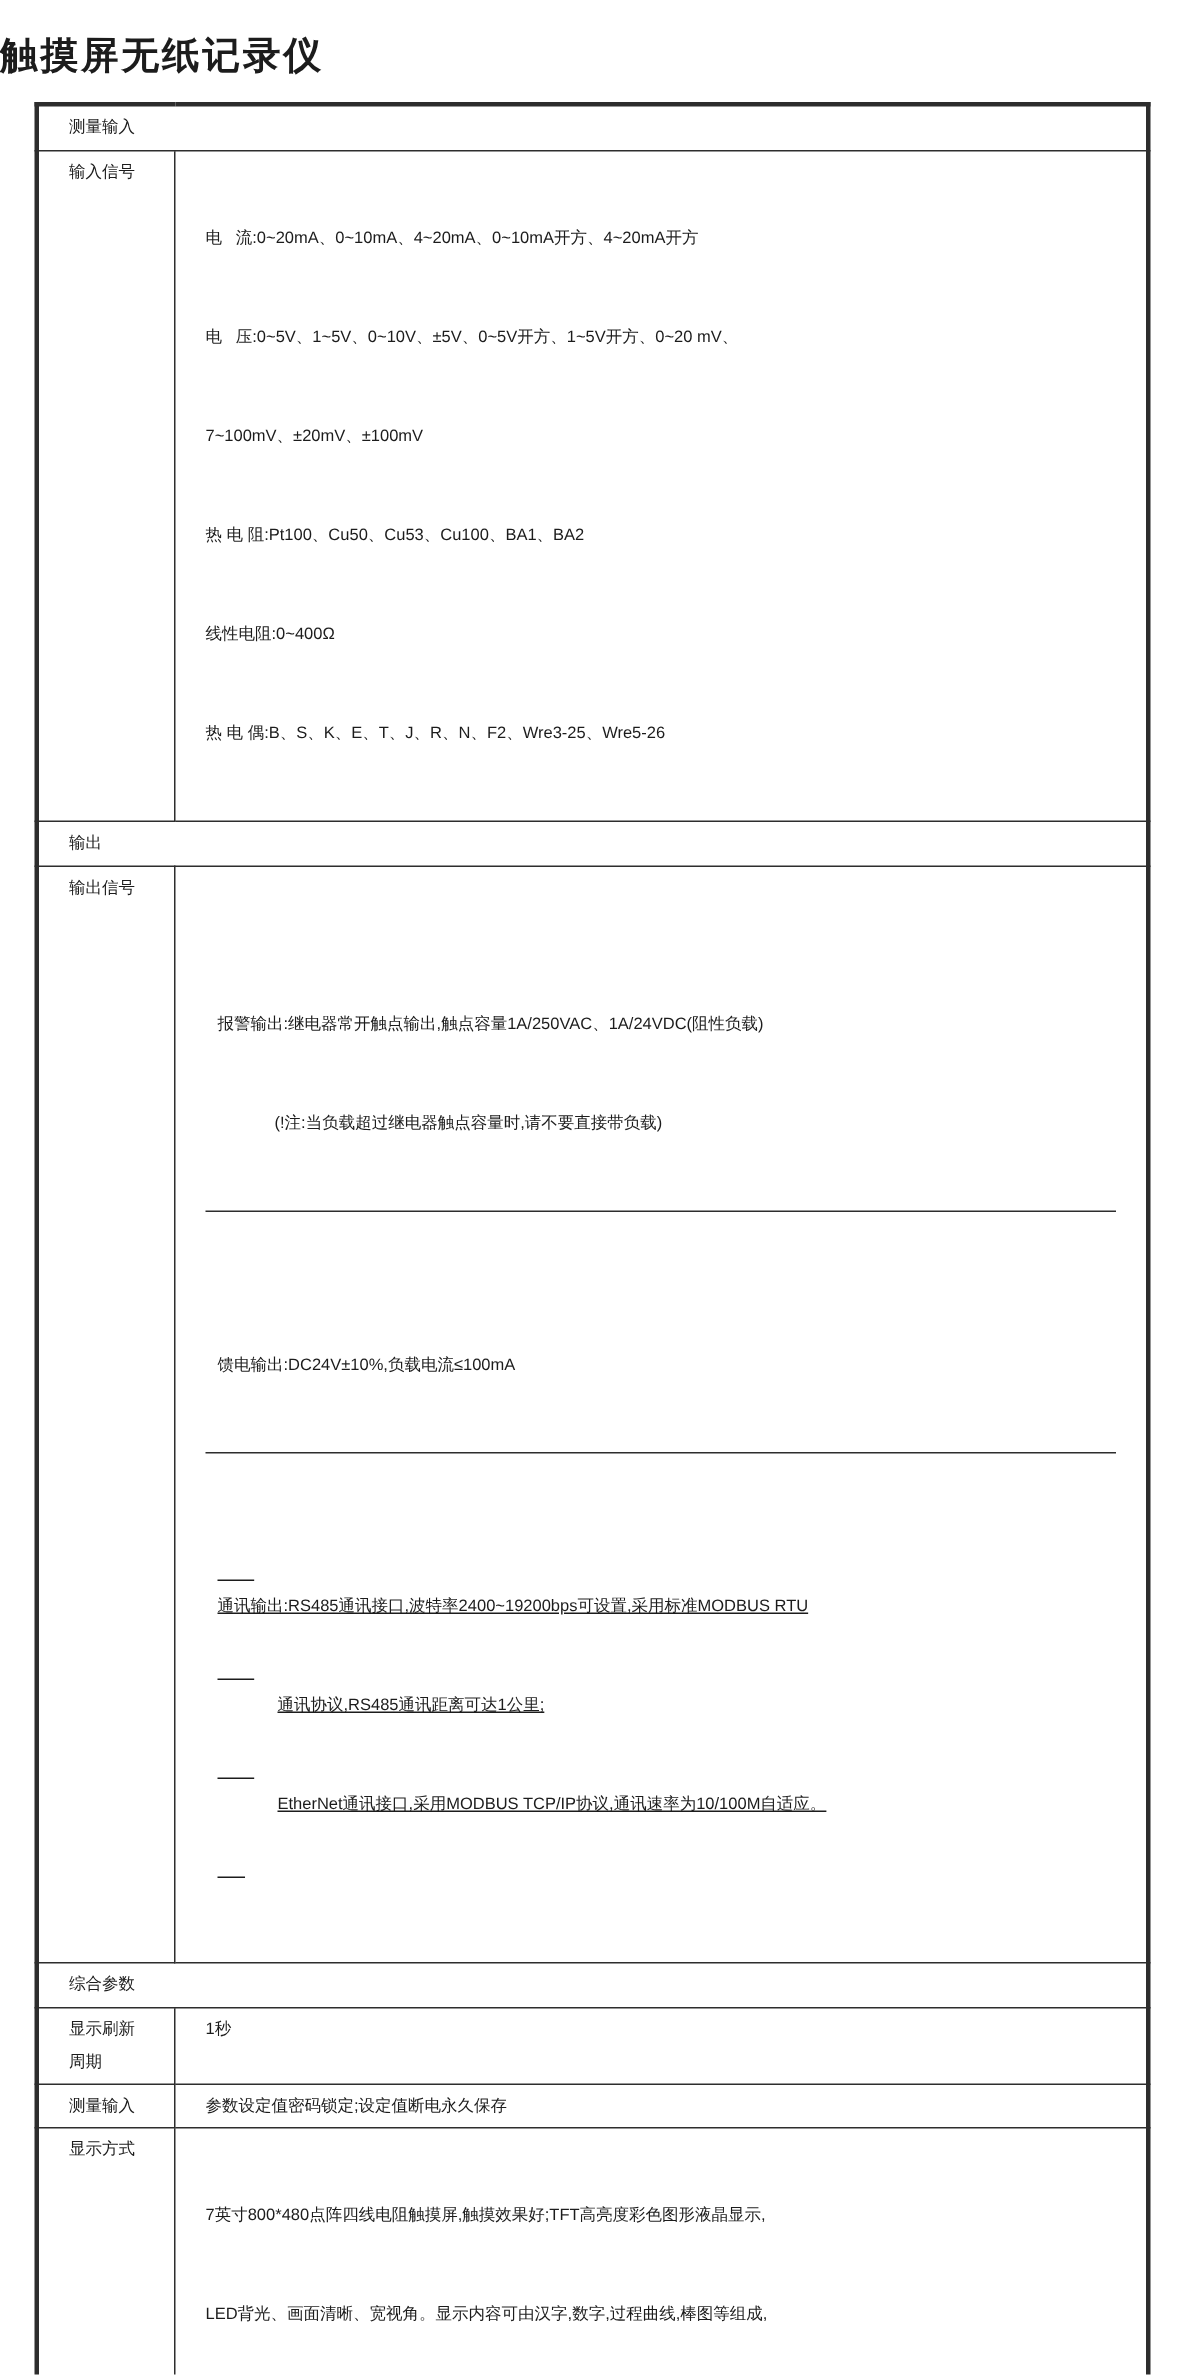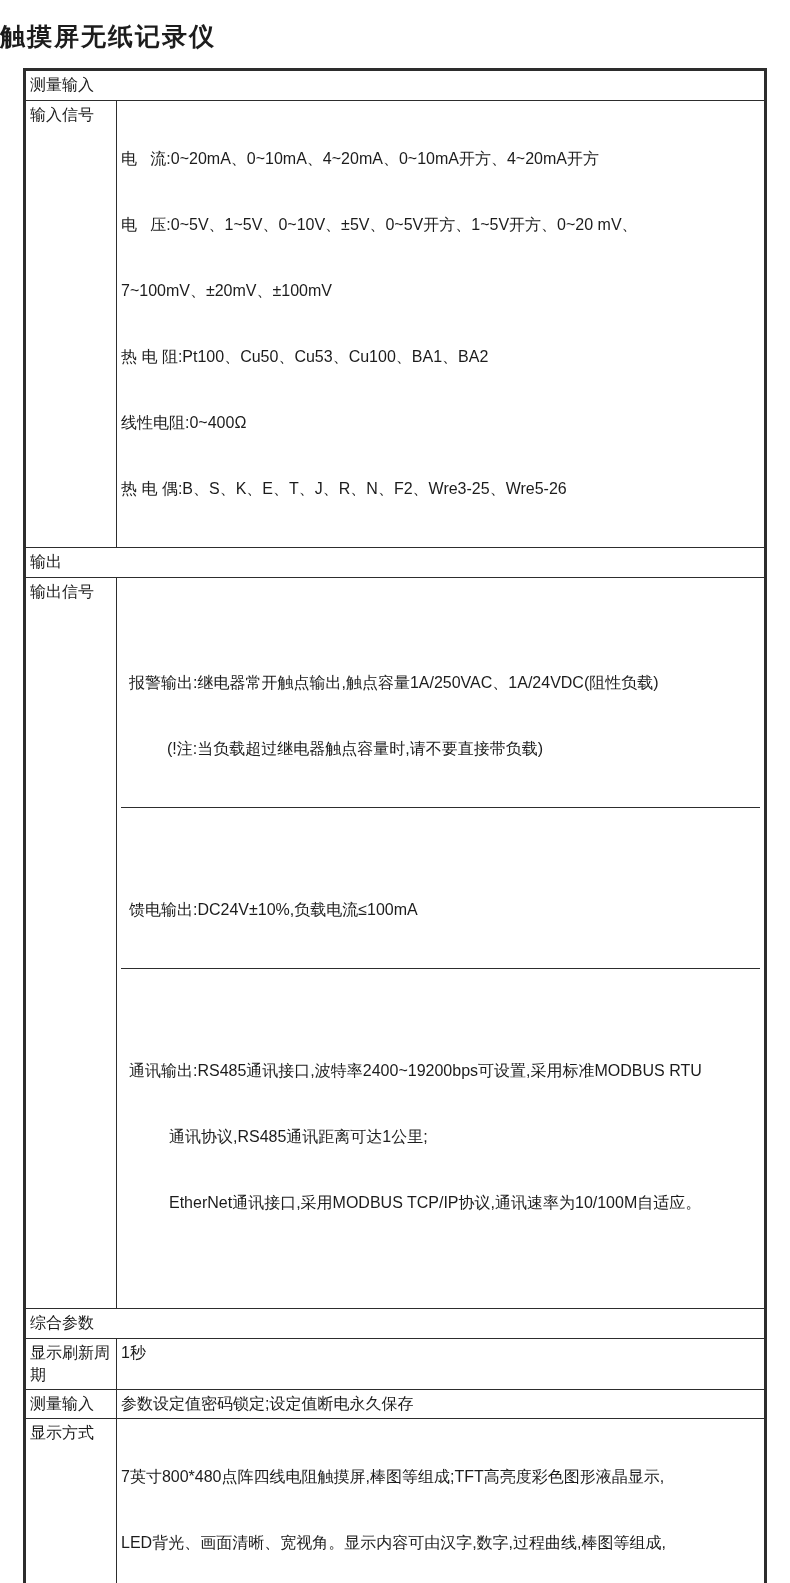--- a/index.html
+++ b/index.html
@@ -19,32 +19,32 @@
   
   table.spec{
     border-collapse:collapse;
     table-layout:fixed;
     width:744px;
     margin:0 auto;
     border:3px solid #2d2d2d;
   }
   table.spec td{
     border:1.6px solid #2d2d2d;
-    font-size:16px;
+    font-size:11px;
     line-height:22px;
-    padding:3px 4px;
+    padding:3px 20px;
     vertical-align:top;
     white-space:pre-wrap;
     overflow:hidden;
   }
   td.lbl{width:92px;}
   tr.sec td{height:23px;}
   td.nopad{padding:0;}
   .subrow{padding:3px 8px;border-bottom:1.6px solid #2d2d2d;}
-  .subrow.last{border-bottom:none;}
+  .subrow.last{border-bottom:none;text-decoration:underline;}
   .indent38{padding-left:38px;}
   .indent40{padding-left:40px;}
   .minh6l{min-height:132px;}
   .minh2l{min-height:44px;}
 </style>
 </head>
 <body>
 
 <div class="page-title">触摸屏无纸记录仪</div>
 
@@ -104,20 +104,20 @@
   </tr>
 
   <tr>
     <td class="lbl">测量输入</td>
     <td>参数设定值密码锁定;设定值断电永久保存</td>
   </tr>
 
   <tr>
     <td class="lbl">显示方式</td>
     <td>
-      <div>7英寸800*480点阵四线电阻触摸屏,棒图等组成;TFT高亮度彩色图形液晶显示,</div>
+      <div>7英寸800*480点阵四线电阻触摸屏,触摸效果好;TFT高亮度彩色图形液晶显示,</div>
       <div>LED背光、画面清晰、宽视角。显示内容可由汉字,数字,过程曲线,棒图等组成,</div>
       
     </td>
   </tr>
 
 </tbody>
   </table>
 
 </body></html>

